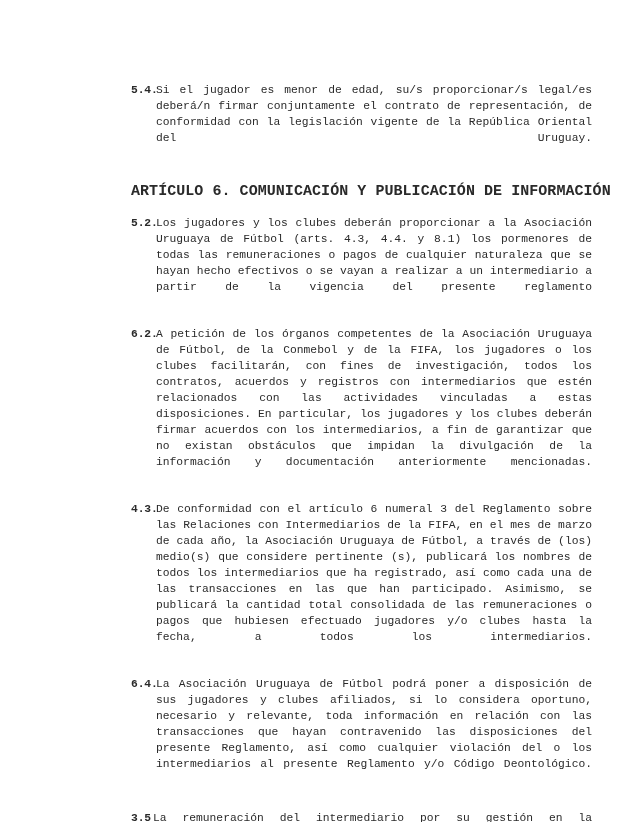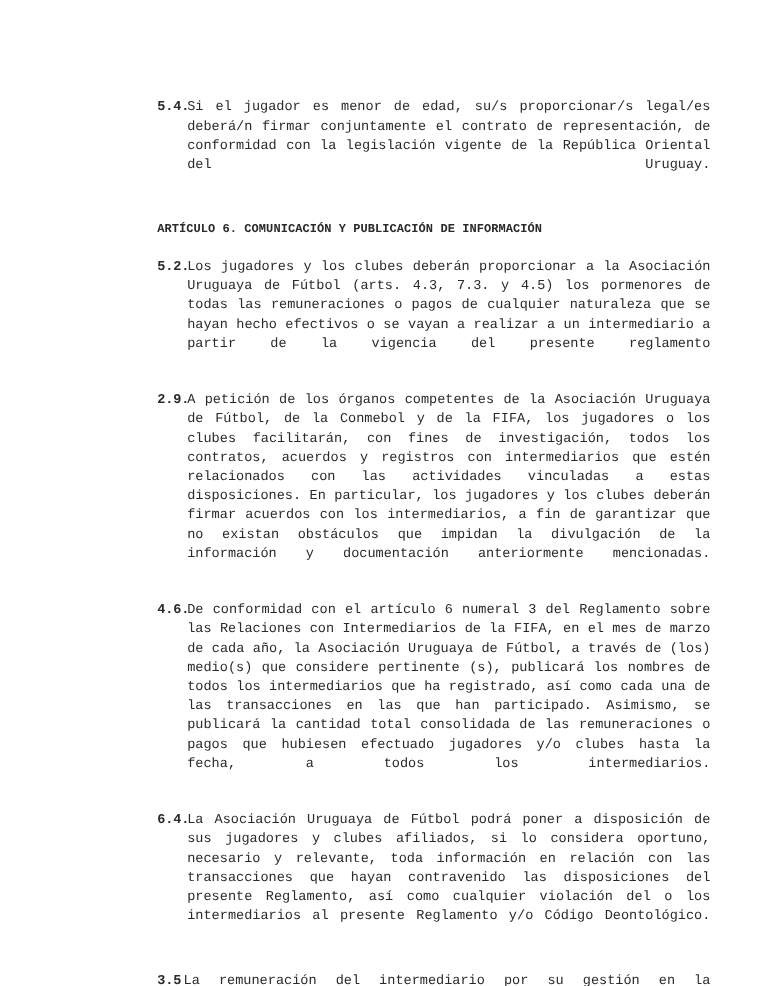--- a/index.html
+++ b/index.html
@@ -61,21 +61,21 @@
 
   
   .clause .body::after {
     content: "";
     display: inline-block;
     width: 100%;
   }
 
   
   .article-heading {
-    font-size: 10px;
+    font-size: 15px;
     font-weight: bold;
     line-height: 16px;
     margin: 0 0 15px 0;
     white-space: pre;
     letter-spacing: 0.05px;
   }
 
   .spacer-before-heading { height: 7px; }
 </style>
 </head>
@@ -84,28 +84,28 @@
 <div class="page" style="background: rgb(255, 255, 255); color: rgb(42, 42, 42);">
   <div class="content">
       <div class="clause indent-wide">
         <span class="num">5.4.</span>
         <span class="body">Si el jugador es menor de edad, su/s proporcionar/s legal/es deberá/n firmar conjuntamente el contrato de representación, de conformidad con la legislación vigente de la República Oriental del Uruguay.</span>
       </div>
       <div class="spacer-before-heading"></div>
       <div class="article-heading">ARTÍCULO 6. COMUNICACIÓN Y PUBLICACIÓN DE INFORMACIÓN</div>
       <div class="clause indent-wide">
         <span class="num">5.2.</span>
-        <span class="body">Los jugadores y los clubes deberán proporcionar a la Asociación Uruguaya de Fútbol (arts. 4.3, 7.3. y 4.5) los pormenores de todas las remuneraciones o pagos de cualquier naturaleza que se hayan hecho efectivos o se vayan a realizar a un intermediario a partir de la vigencia del presente reglamento</span>
+        <span class="body">Los jugadores y los clubes deberán proporcionar a la Asociación Uruguaya de Fútbol (arts. 4.3, 4.4. y 8.1) los pormenores de todas las remuneraciones o pagos de cualquier naturaleza que se hayan hecho efectivos o se vayan a realizar a un intermediario a partir de la vigencia del presente reglamento</span>
       </div>
       <div class="clause indent-wide">
-        <span class="num">2.9.</span>
+        <span class="num">6.2.</span>
         <span class="body">A petición de los órganos competentes de la Asociación Uruguaya de Fútbol, de la Conmebol y de la FIFA, los jugadores o los clubes facilitarán, con fines de investigación, todos los contratos, acuerdos y registros con intermediarios que estén relacionados con las actividades vinculadas a estas disposiciones. En particular, los jugadores y los clubes deberán firmar acuerdos con los intermediarios, a fin de garantizar que no existan obstáculos que impidan la divulgación de la información y documentación anteriormente mencionadas.</span>
       </div>
       <div class="clause indent-wide">
-        <span class="num">4.6.</span>
+        <span class="num">4.3.</span>
         <span class="body">De conformidad con el artículo 6 numeral 3 del Reglamento sobre las Relaciones con Intermediarios de la FIFA, en el mes de marzo de cada año, la Asociación Uruguaya de Fútbol, a través de (los) medio(s) que considere pertinente (s), publicará los nombres de todos los intermediarios que ha registrado, así como cada una de las transacciones en las que han participado. Asimismo, se publicará la cantidad total consolidada de las remuneraciones o pagos que hubiesen efectuado jugadores y/o clubes hasta la fecha, a todos los intermediarios.</span>
       </div>
       <div class="clause indent-wide">
         <span class="num">6.4.</span>
         <span class="body">La Asociación Uruguaya de Fútbol podrá poner a disposición de sus jugadores y clubes afiliados, si lo considera oportuno, necesario y relevante, toda información en relación con las transacciones que hayan contravenido las disposiciones del presente Reglamento, así como cualquier violación del o los intermediarios al presente Reglamento y/o Código Deontológico.</span>
       </div>
       <div class="spacer-before-heading"></div>
       <div class="clause indent-narrow">
         <span class="num">3.5</span>
         <span class="body">La remuneración del intermediario por su gestión en la contratación efectuada, sólo deberá calcularse porcentualmente sobre el haber mensual bruto a devengar por el jugador durante toda la vigencia del contrato con su nuevo club.</span>

